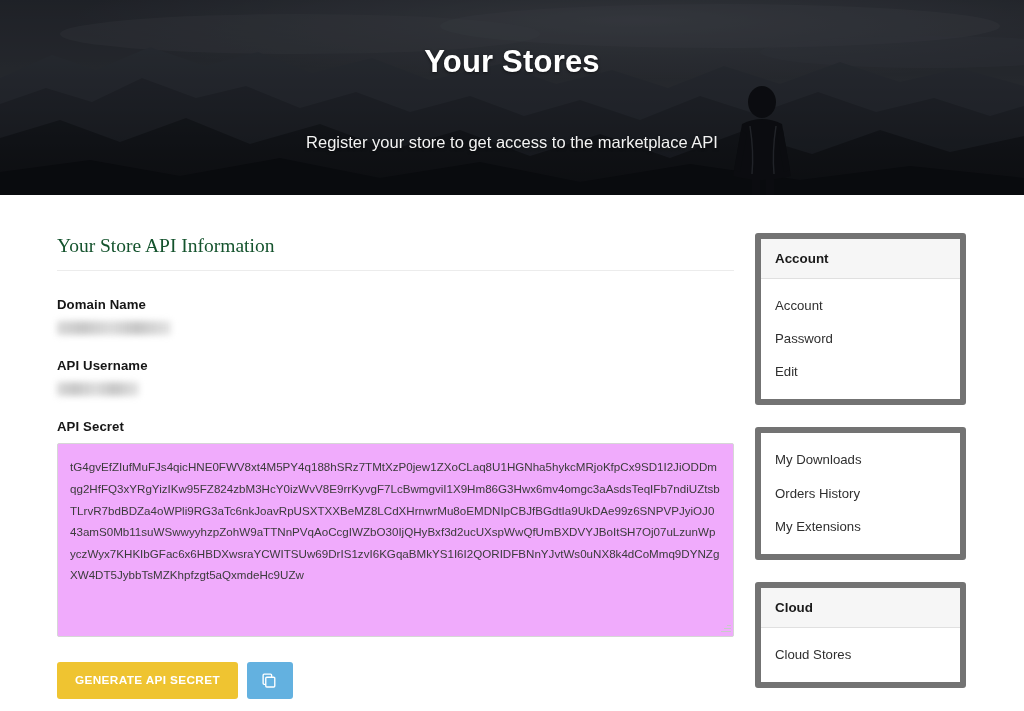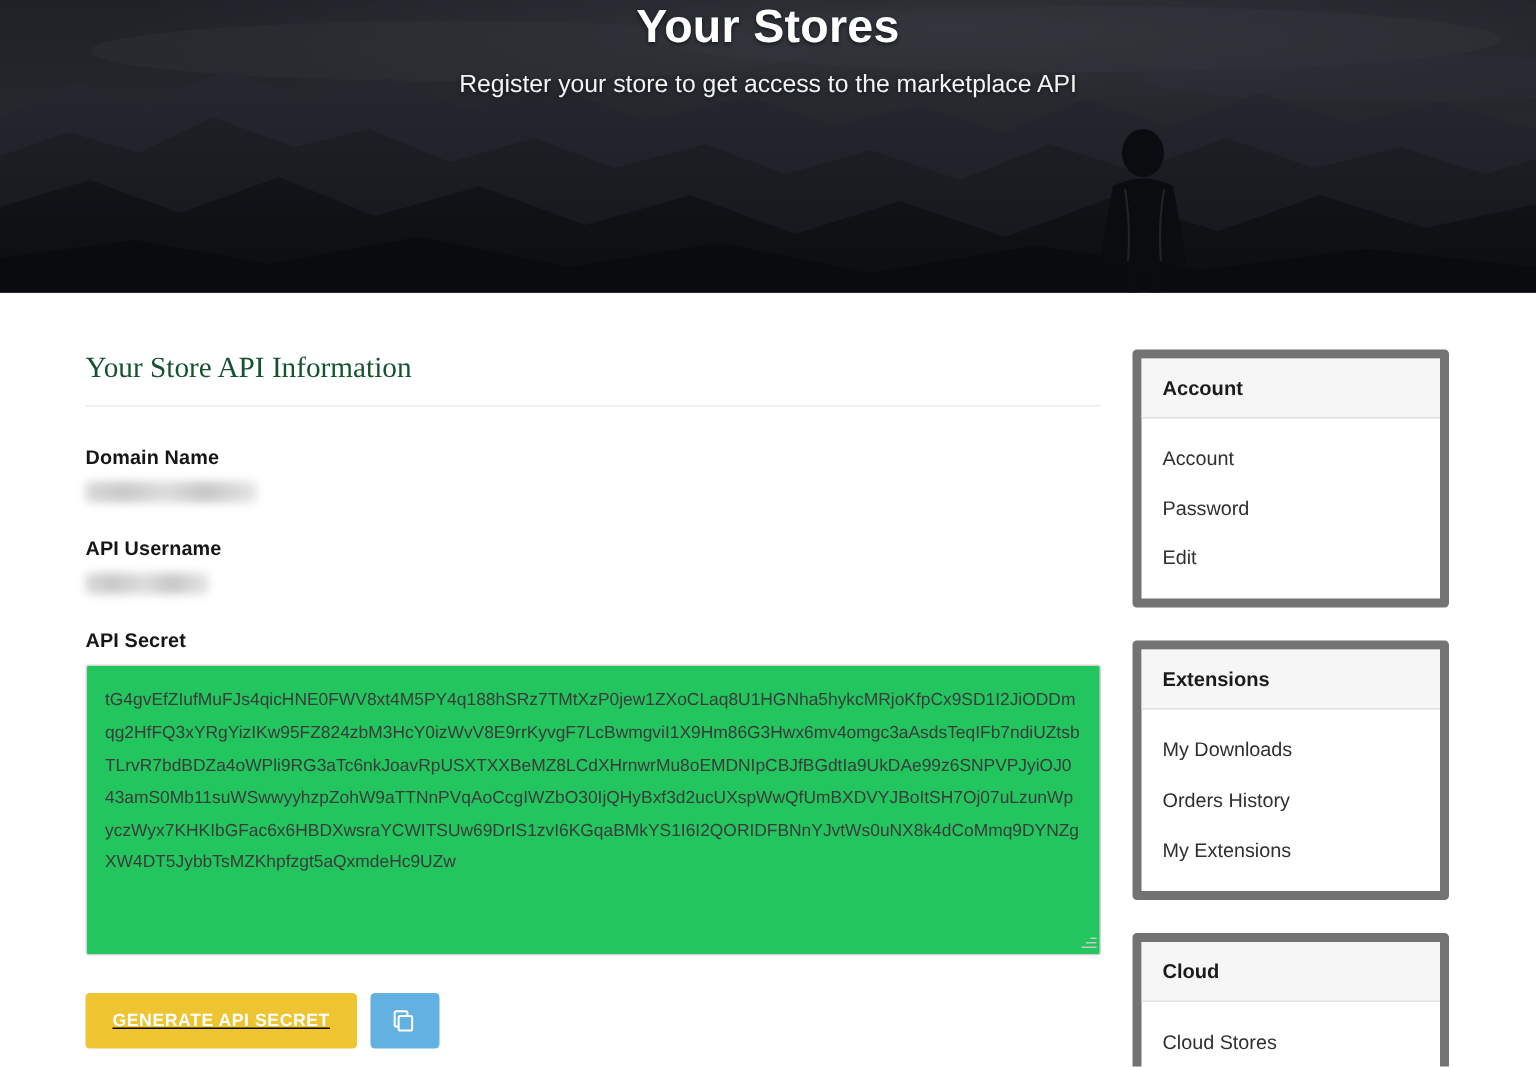--- a/index.html
+++ b/index.html
@@ -34,22 +34,24 @@
     position: absolute;
     inset: 0;
     background: rgba(14,16,20,0.46);
   }
   .hero-text {
     position: absolute;
     inset: 0;
     display: flex;
     flex-direction: column;
     align-items: center;
+    justify-content: center;
     text-align: center;
     z-index: 5;
+    gap: 42px;
   }
   .hero-title {
     color: #ffffff;
     font-size: 31px;
     font-weight: bold;
     letter-spacing: 0.2px;
     margin: 0 0 11px 0;
     text-shadow: 0 1px 3px rgba(0,0,0,0.55);
   }
   .hero-sub {
@@ -112,21 +114,21 @@
         rgba(212,212,212,0.6) 100%);
     filter: blur(3.1px);
   }
   .redacted.w-domain { width: 114px; }
   .redacted.w-user { width: 82px; }
 
   .secret-box {
     width: 677px;
     height: 194px;
     border: 1px solid #d6d6d6;
-    background: #22c55e;
+    background: #f0abfc;
     border-radius: 2px;
     padding: 12px 13px 12px 12px;
     font-family: "Liberation Sans", sans-serif;
     font-size: 11.6px;
     line-height: 21.6px;
     color: #3b3b3b;
     word-break: break-all;
     overflow: hidden;
     position: relative;
     resize: none;
@@ -149,21 +151,20 @@
   }
   .resize-grip i:nth-child(1){ bottom: 2px; width: 10px; }
   .resize-grip i:nth-child(2){ bottom: 5px; width: 7px; }
   .resize-grip i:nth-child(3){ bottom: 8px; width: 4px; }
 
   .btn-row {
     margin-top: 25px;
     display: flex;
     align-items: center;
     gap: 9px;
-    text-decoration: underline;
   }
   .btn-generate {
     background: #efc431;
     color: #ffffff;
     border: 0;
     border-radius: 3px;
     font-size: 11.8px;
     font-weight: bold;
     letter-spacing: 0.35px;
     padding: 0 18px;
@@ -335,21 +336,20 @@
       <div class="card">
         <div class="card-head">Account</div>
         <div class="card-list">
           <a class="card-item">Account</a>
           <a class="card-item">Password</a>
           <a class="card-item">Edit</a>
         </div>
       </div>
 
       <div class="card">
-        <div class="card-head">Extensions</div>
         <div class="card-list">
           <a class="card-item">My Downloads</a>
           <a class="card-item">Orders History</a>
           <a class="card-item">My Extensions</a>
         </div>
       </div>
 
       <div class="card">
         <div class="card-head">Cloud</div>
         <div class="card-list">

